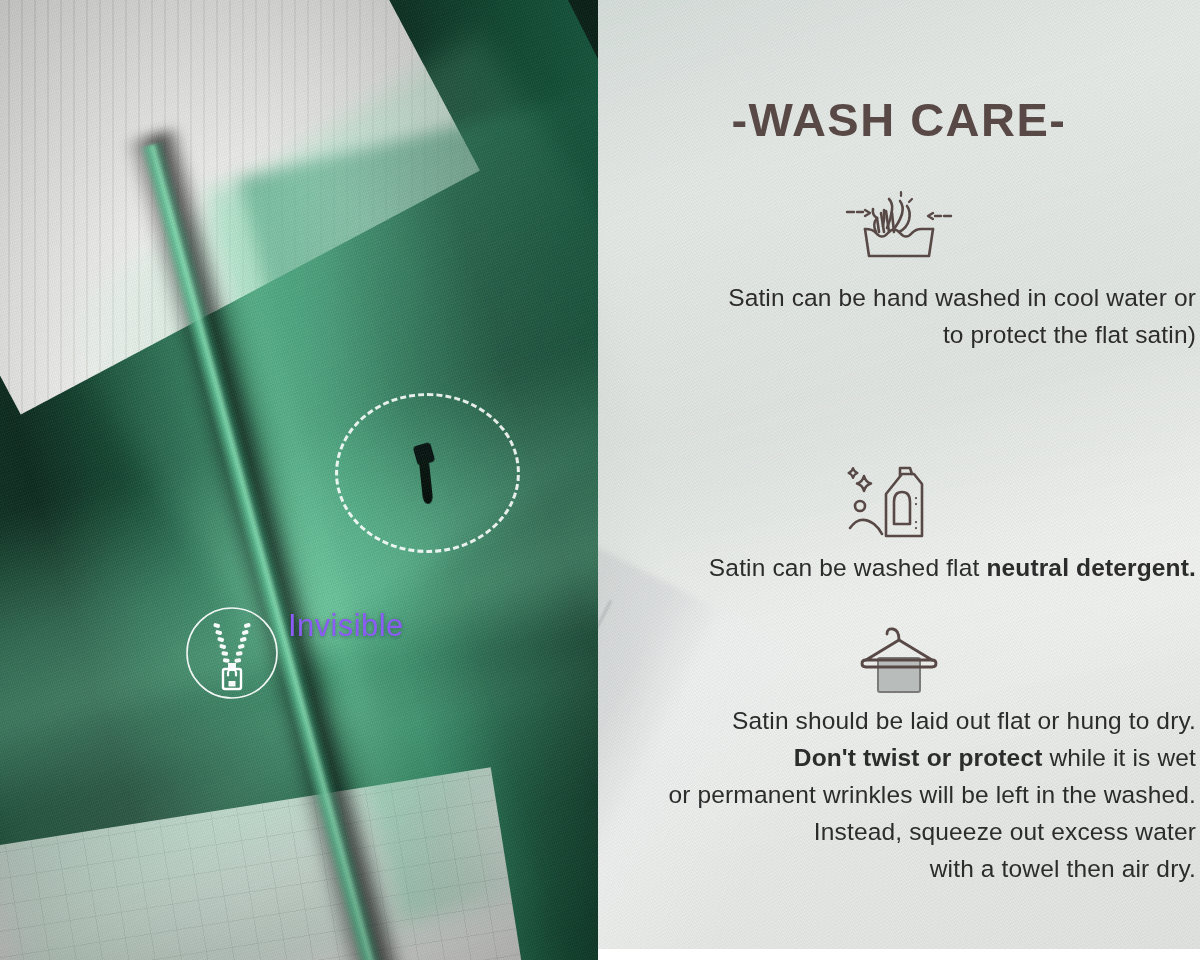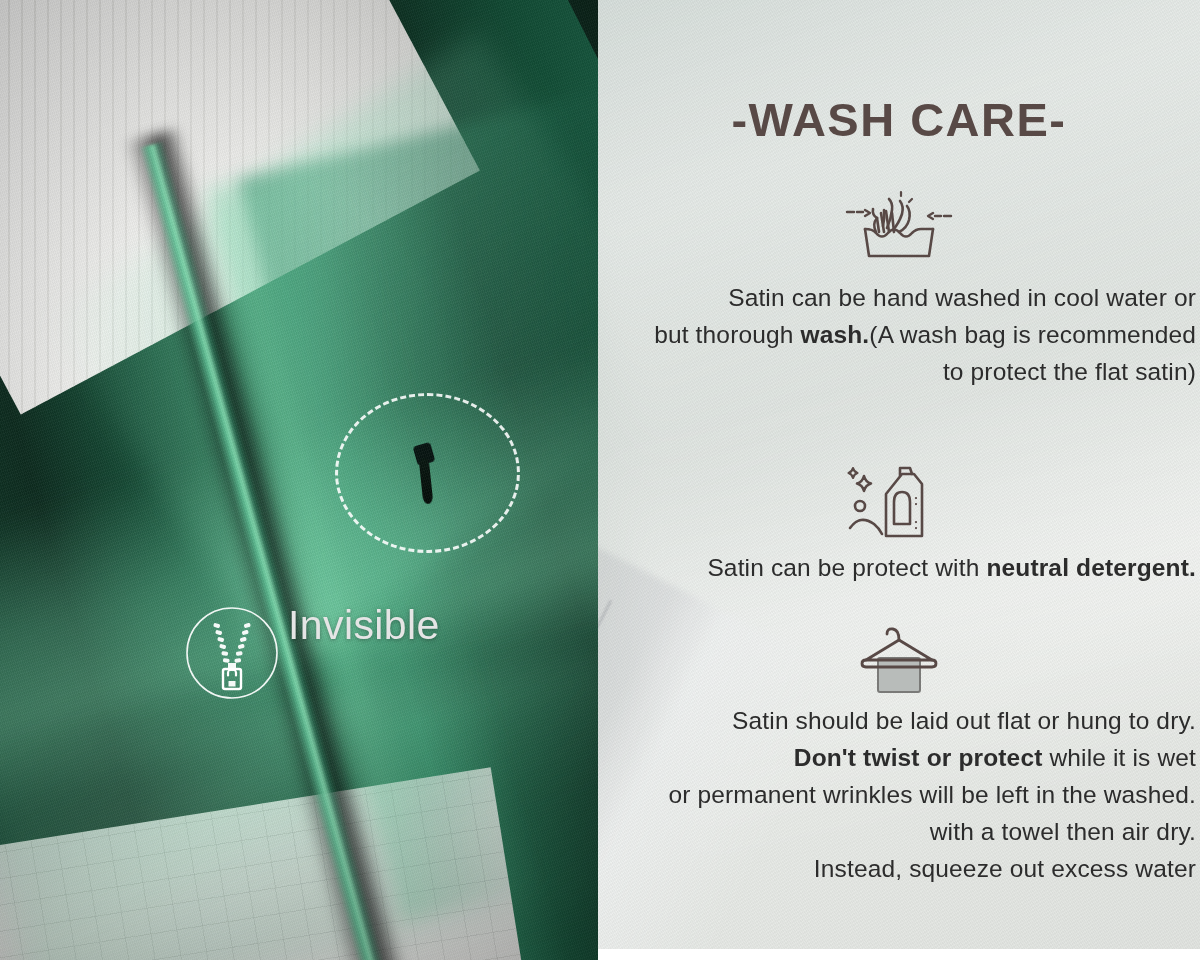--- a/index.html
+++ b/index.html
@@ -202,22 +202,22 @@
   
   .zip-badge {
     position: absolute;
     left: 184px; top: 605px;
     width: 96px; height: 96px;
   }
   .zip-caption {
     position: absolute;
     left: 288px; top: 598px;
     width: 300px;
-    color: #e5e5e5;
-    font-size: 41px;
+    color: #8b5cf6;
+    font-size: 31px;
     line-height: 55px;
     font-weight: 400;
     letter-spacing: 0.4px;
     text-shadow: 0 1px 4px rgba(0,0,0,0.35);
   }
 
   
   .right-panel {
     position: absolute;
     left: 598px; top: 0;
@@ -407,21 +407,20 @@
           <path d="M96 34 h6 M105 34 h7" stroke-width="2.4"></path>
           <path d="M94 31 l-5 3 l5 3" stroke-width="2.4"></path>
 
           <path d="M62 14 l0 -4 M70 20 l3 -3" stroke-width="2.2"></path>
         </g>
       </svg>
     </div>
 
     <div class="care-block blk1">
         <div><span>Satin can be hand washed in cool water or</span></div>
-        <div><span>but thorough </span><b>wash.</b><span>(A wash bag is recommended</span></div>
         <div><span>to protect the flat satin)</span></div>
       </div>
 
     <div class="icon-wrap icon-deter">
       <svg width="110" height="78" viewBox="0 0 110 78">
         <g fill="none" stroke="#584946" stroke-width="2.6" stroke-linecap="round" stroke-linejoin="round">
 
           <path d="M42 74 L42 32 L58 12 L70 12 L78 22 L78 74 Z"></path>
 
           <path d="M56 14 L56 6 L66 6 L68 12"></path>
@@ -437,39 +436,39 @@
           <path d="M9 6 q1 4 4.5 5 q-3.5 1 -4.5 5 q-1 -4 -4.5 -5 q3.5 -1 4.5 -5 Z" stroke-width="2.2"></path>
 
           <circle cx="16" cy="44" r="5"></circle>
 
           <path d="M6 66 q10 -14 24 -4 q5 4 8 10"></path>
         </g>
       </svg>
     </div>
 
     <div class="care-block blk2">
-        <div><span>Satin can be protect with </span><b>neutral detergent.</b></div>
+        <div><span>Satin can be washed flat </span><b>neutral detergent.</b></div>
       </div>
 
     <div class="icon-wrap icon-hang">
       <svg width="118" height="78" viewBox="0 0 118 78">
 
         <rect x="38" y="42" width="42" height="34" rx="2" fill="#b8bcba" stroke="#7a7a78" stroke-width="2"></rect>
         <g fill="none" stroke="#584946" stroke-width="2.8" stroke-linecap="round" stroke-linejoin="round">
 
           <path d="M59 24 q0 -10 -6 -11 q-6 -1 -6 5"></path>
 
           <path d="M59 24 L92 44 L26 44 L59 24 Z"></path>
           <path d="M26 44 q-4 0 -4 3.5 q0 3.5 4 3.5 L92 51 q4 0 4 -3.5 q0 -3.5 -4 -3.5"></path>
         </g>
       </svg>
     </div>
 
     <div class="care-block blk3">
         <div><span>Satin should be laid out flat or hung to dry.</span></div>
         <div><b>Don't twist or protect</b><span> while it is wet</span></div>
         <div><span>or permanent wrinkles will be left in the washed.</span></div>
+        <div><span>Instead, squeeze out excess water</span></div>
         <div><span>with a towel then air dry.</span></div>
-        <div><span>Instead, squeeze out excess water</span></div>
       </div>
   </div>
 
 </div>
 
 </body></html>

